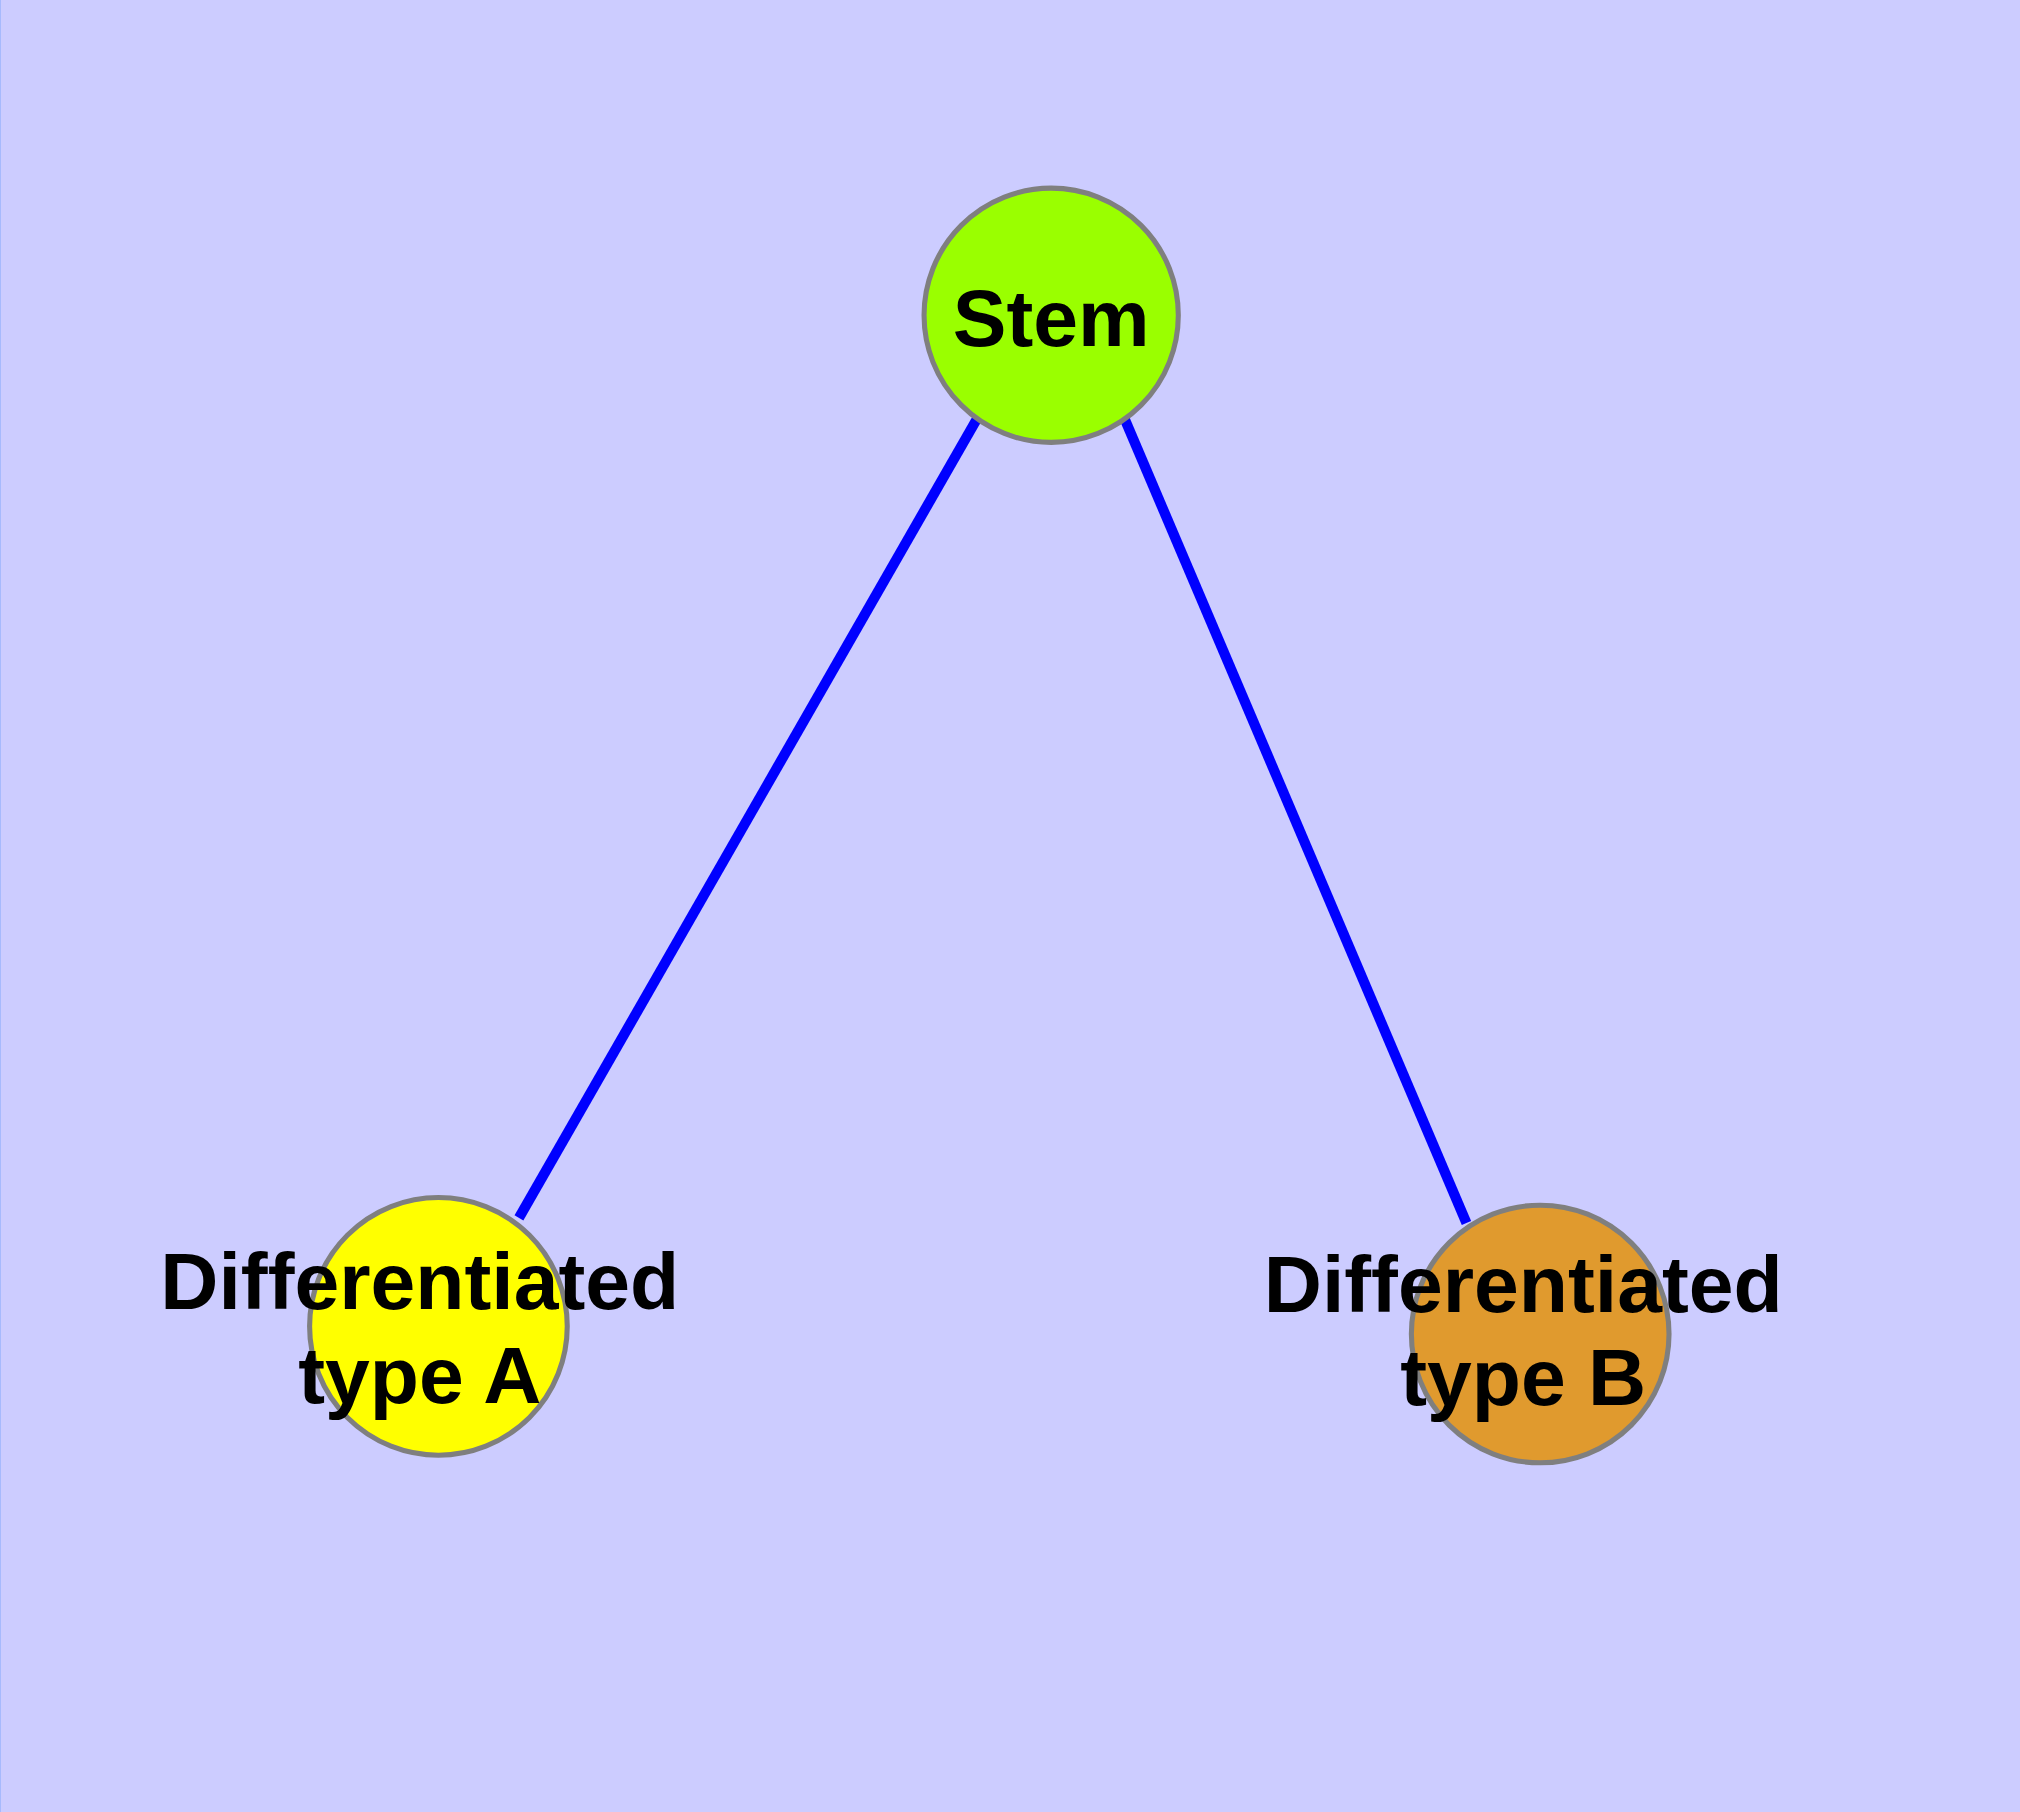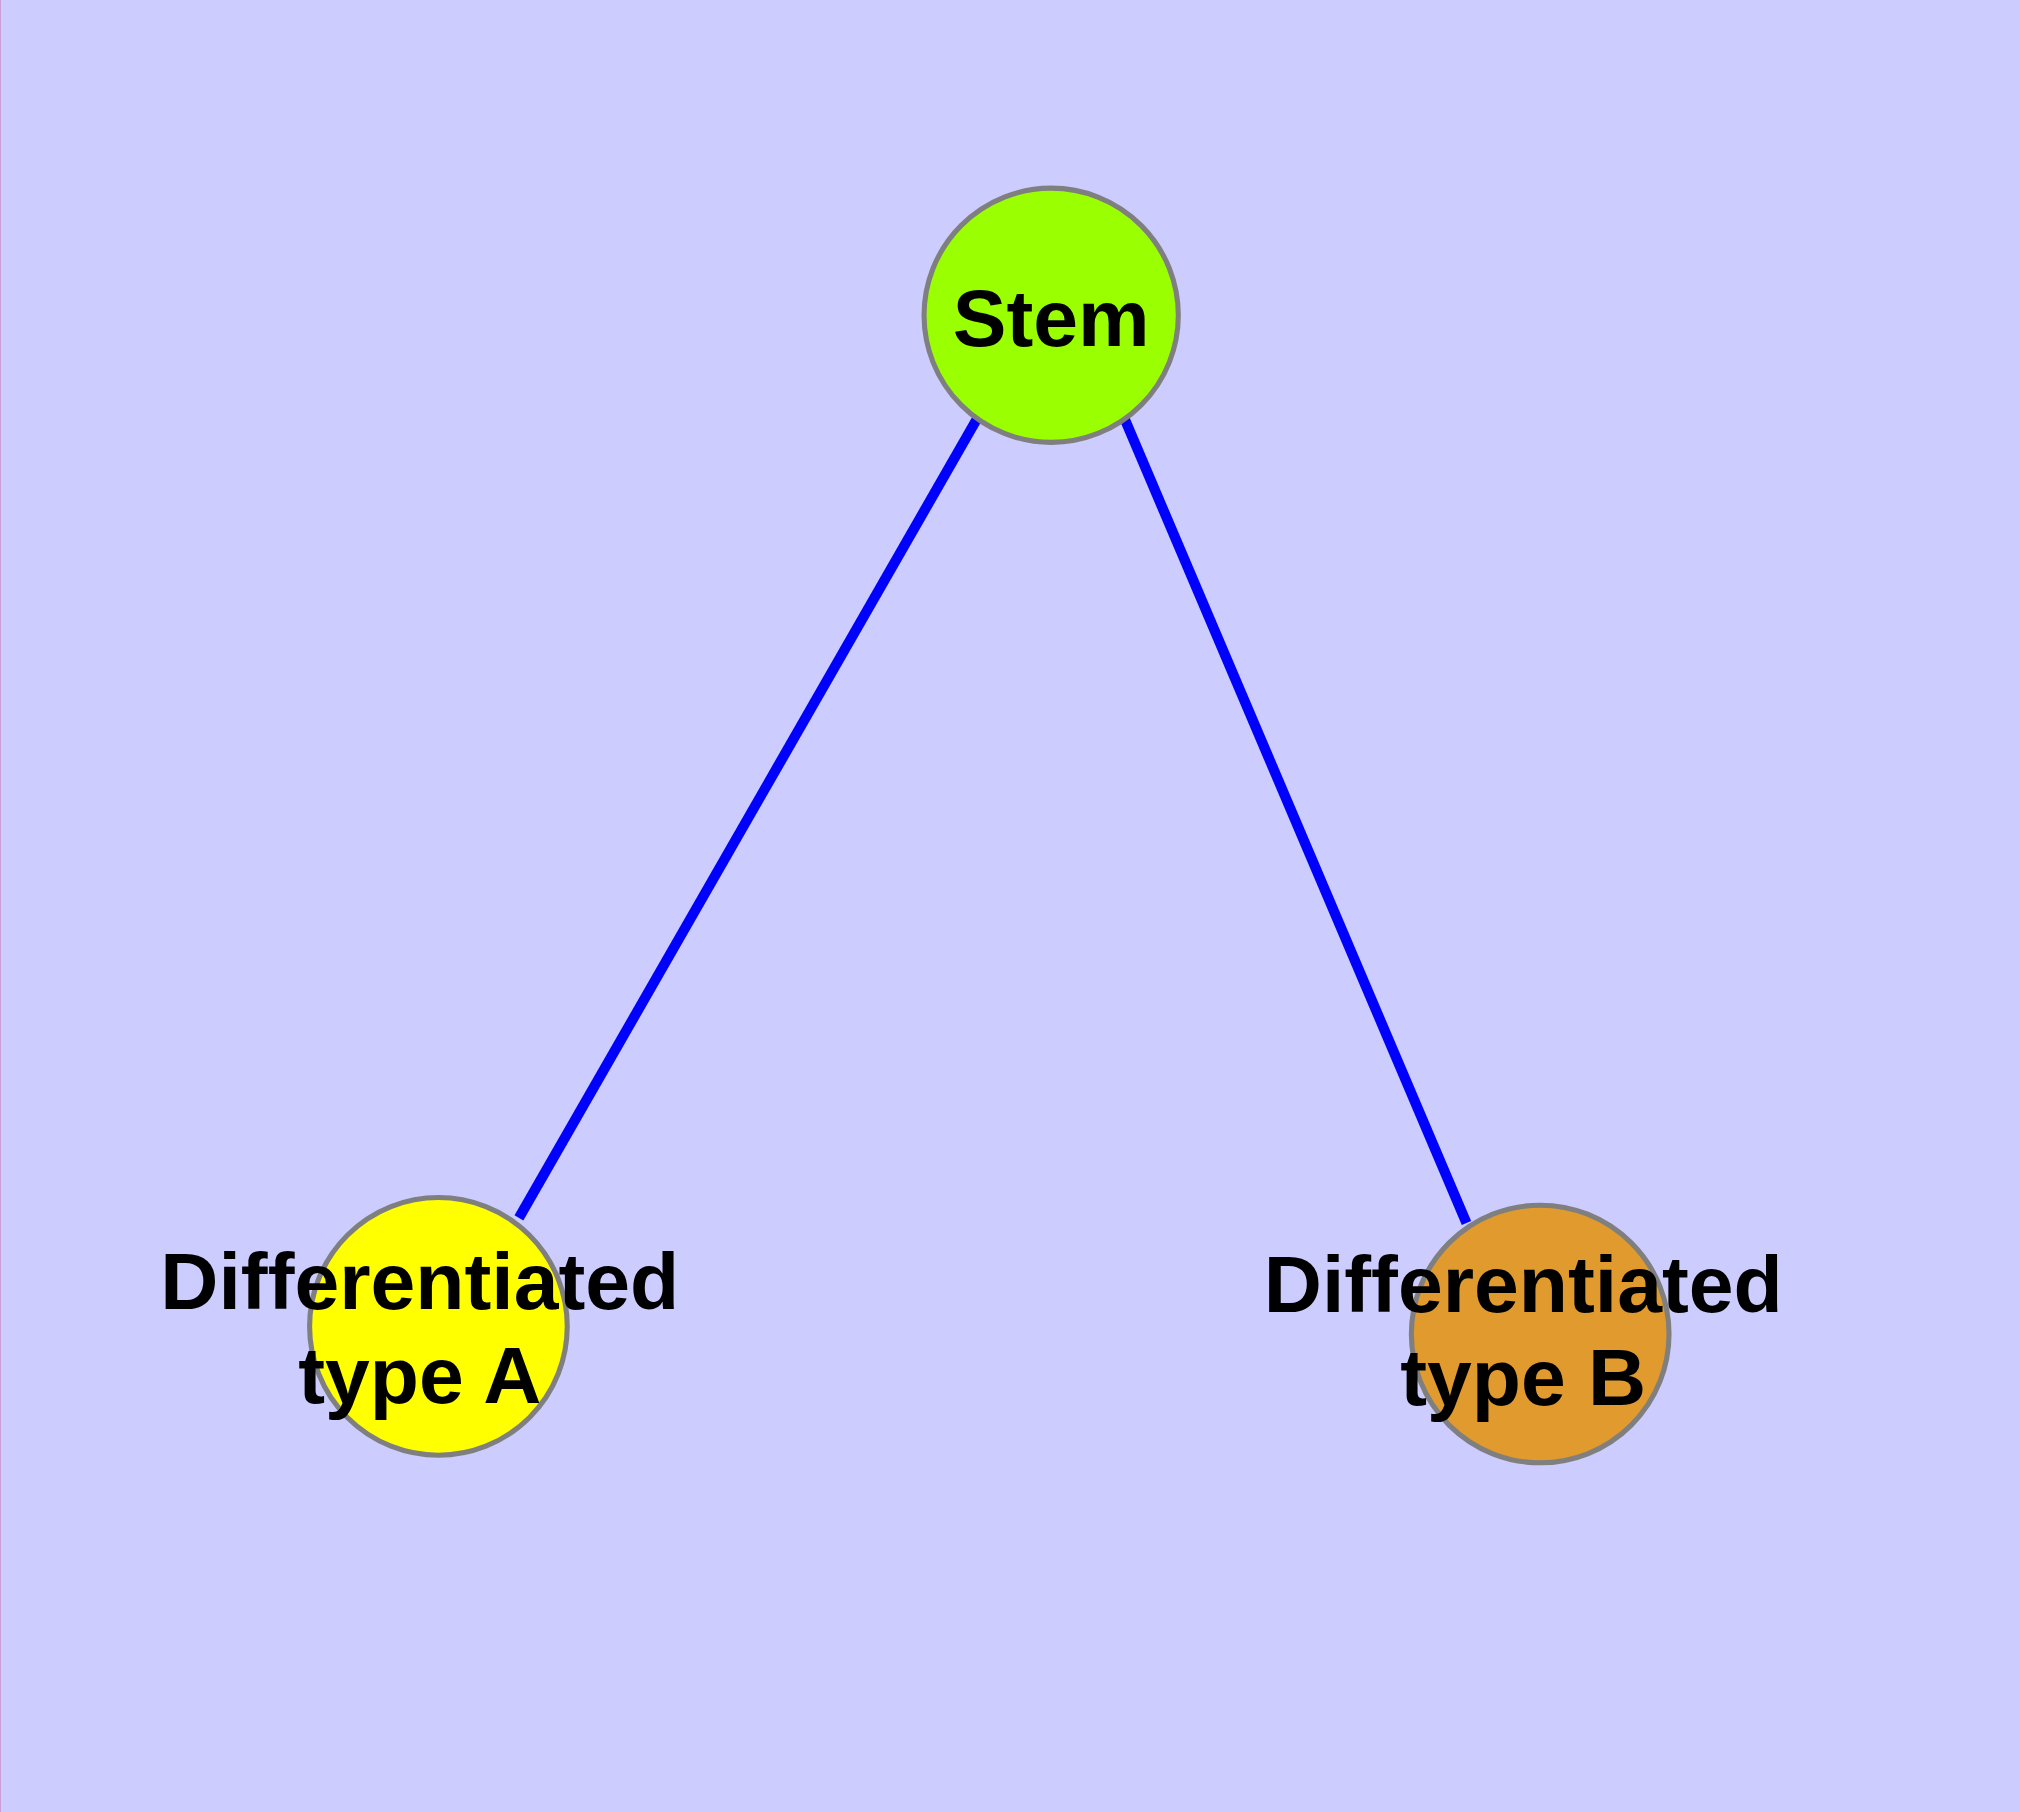--- a/index.html
+++ b/index.html
@@ -36,21 +36,21 @@
     stroke-width: 6;
   }
   .graph-edge {
     stroke-linecap: butt;
     fill: none;
   }
 </style>
 </head>
 <body>
 
-<div id="canvas-root" style="width: 2021px; height: 1812px; background: #be185d;">
+<div id="canvas-root" style="width: 2021px; height: 1812px; background: #3b82f6;">
   <svg id="graph-svg" viewBox="0 0 2384 2138" style="width: 2021px; height: 1812px;">
 
     <rect id="bg-rect" x="0" y="0" width="2384" height="2138" fill="#ccccff"></rect>
 
     <g id="edges-layer">
       <line class="graph-edge" id="edge-stem-diff-a" x1="1152" y1="495" x2="612" y2="1437" stroke="#0000ff" stroke-width="12"></line>
       <line class="graph-edge" id="edge-stem-diff-b" x1="1327" y1="495" x2="1730" y2="1443" stroke="#0000ff" stroke-width="12"></line>
     </g>
 
     <g id="nodes-layer">

